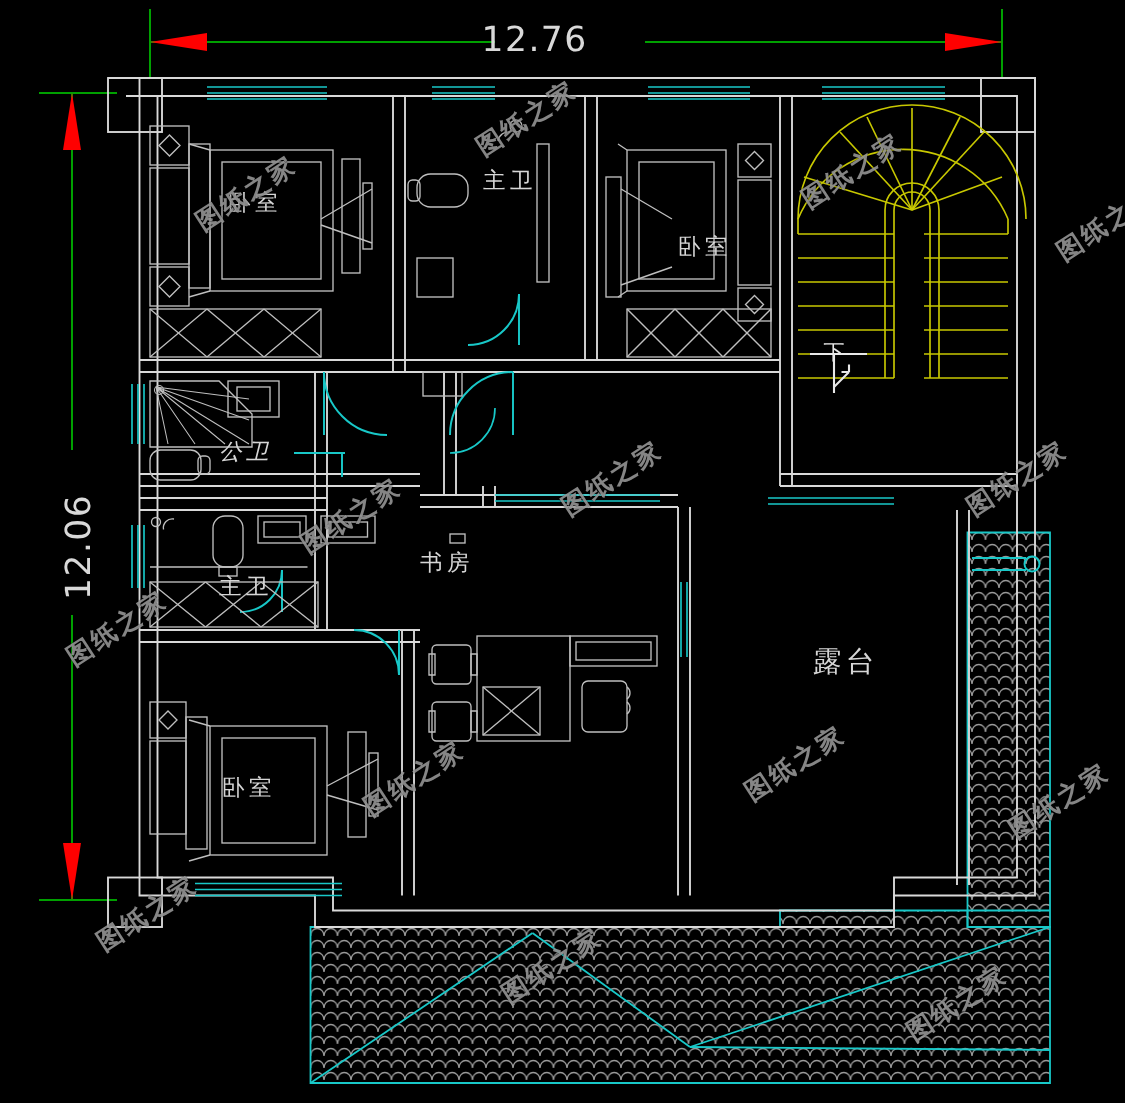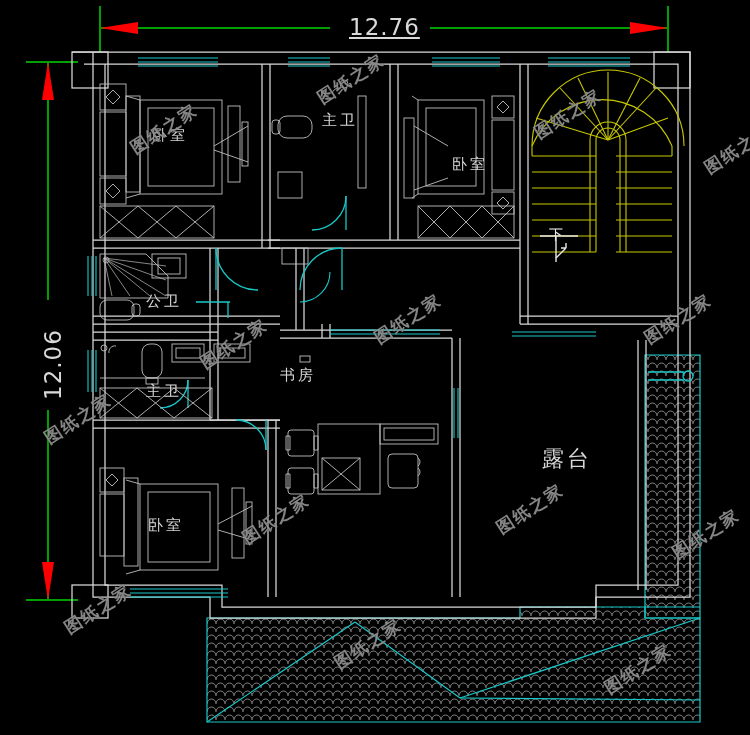--- a/index.html
+++ b/index.html
@@ -310,29 +310,29 @@
       <line x1="540" y1="236" x2="578" y2="236"></line>
       <line x1="556" y1="236" x2="556" y2="262"></line>
       <path d="M566 248 L556 258 M566 248 L566 243 M566 248 L561 248"></path>
     </g>
   </svg>
 
   <div>
     <div class="lbl" style="left:152px;top:126px;">卧室</div>
     <div class="lbl" style="left:322px;top:111px;">主卫</div>
     <div class="lbl" style="left:452px;top:155px;">卧室</div>
-    <div class="lbl" style="left:146px;top:292px;">公卫</div>
+    <div class="lbl" style="left:146px;top:292px;font-style:italic;">公卫</div>
     <div class="lbl" style="left:146px;top:382px;">主卫</div>
     <div class="lbl" style="left:280px;top:366px;">书房</div>
     <div class="lbl" style="left:148px;top:516px;">卧室</div>
-    <div class="lbl" style="left:542px;top:444px;font-size:22px;">露台</div>
+    <div class="lbl" style="left:542px;top:428px;font-size:19px;">露台</div>
     <div class="stair-dn" style="left:549px;top:226px;">下</div>
   </div>
 
-  <div class="dim" style="left:349px;top:14px;text-decoration:underline;">12.76</div>
+  <div class="dim" style="left:321px;top:14px;">12.76</div>
   <div class="dim dimv" style="left:40px;top:400px;">12.06</div>
 
   <div id="wm-host">
       <div class="wm" style="left: 126px; top: 140px;">图纸之家</div>
       <div class="wm" style="left: 313px; top: 90px;">图纸之家</div>
       <div class="wm" style="left: 530px; top: 125px;">图纸之家</div>
       <div class="wm" style="left: 196px; top: 355px;">图纸之家</div>
       <div class="wm" style="left: 370px; top: 330px;">图纸之家</div>
       <div class="wm" style="left: 640px; top: 330px;">图纸之家</div>
       <div class="wm" style="left: 238px; top: 530px;">图纸之家</div>

